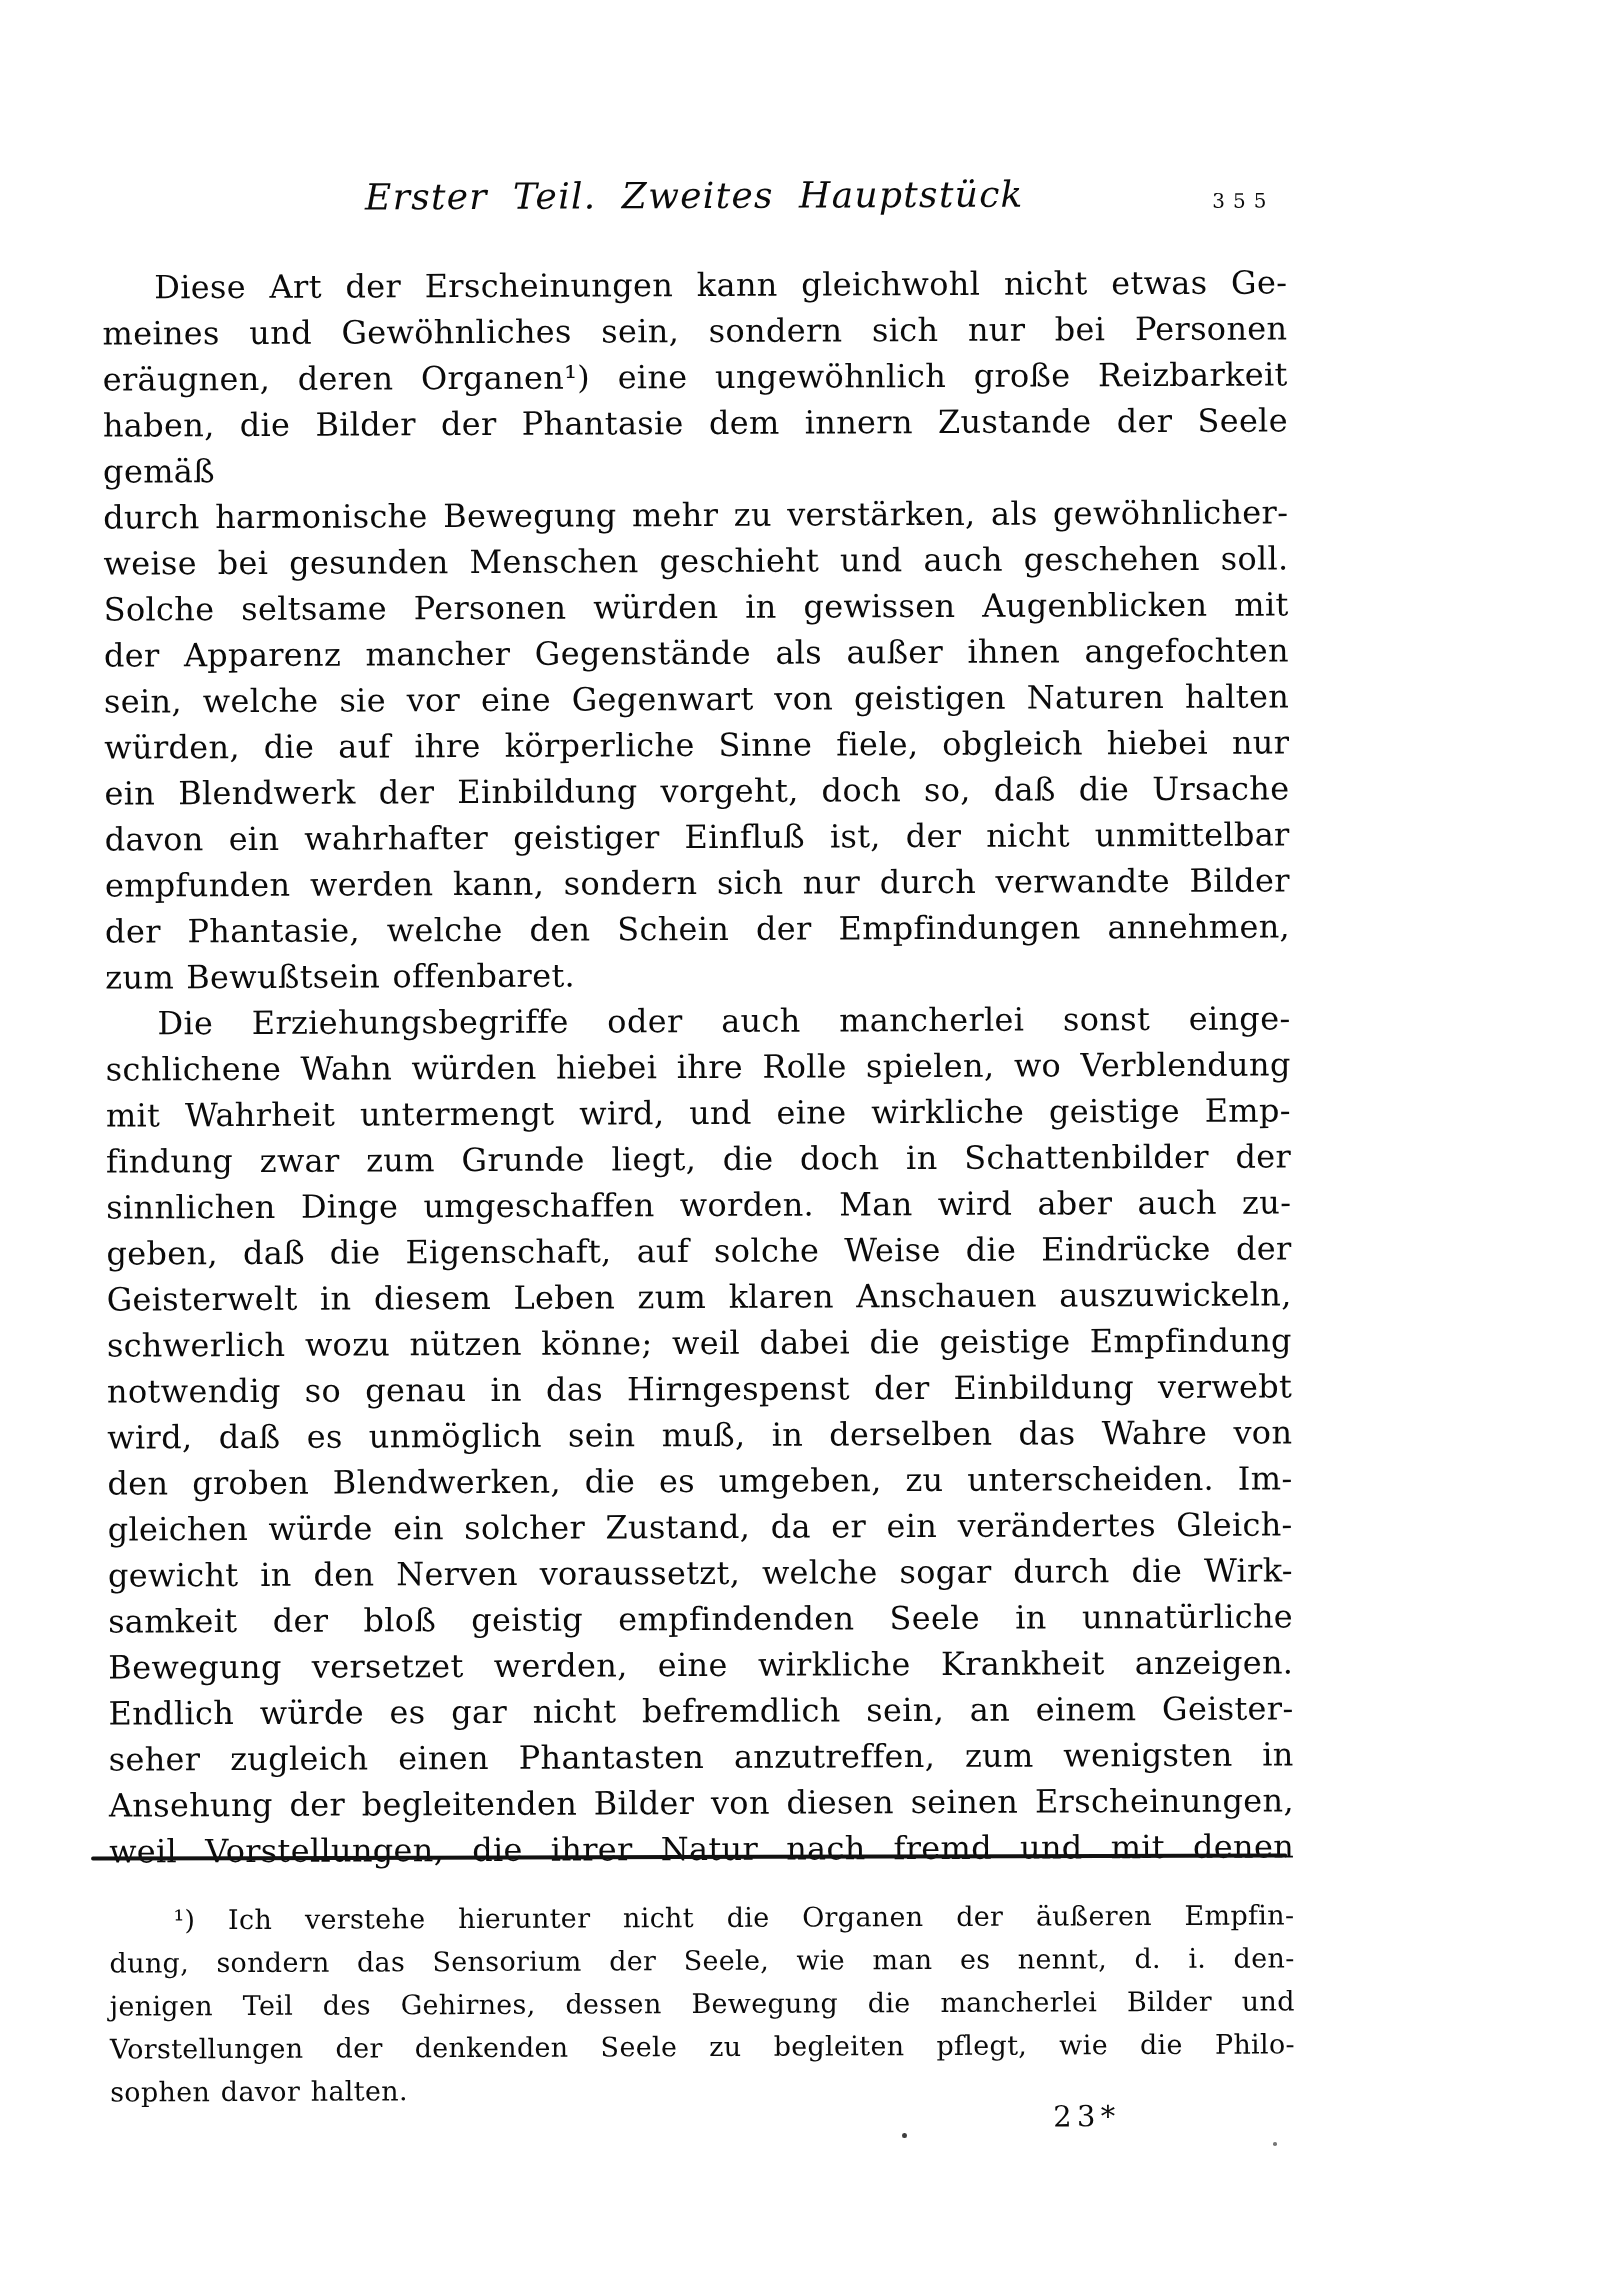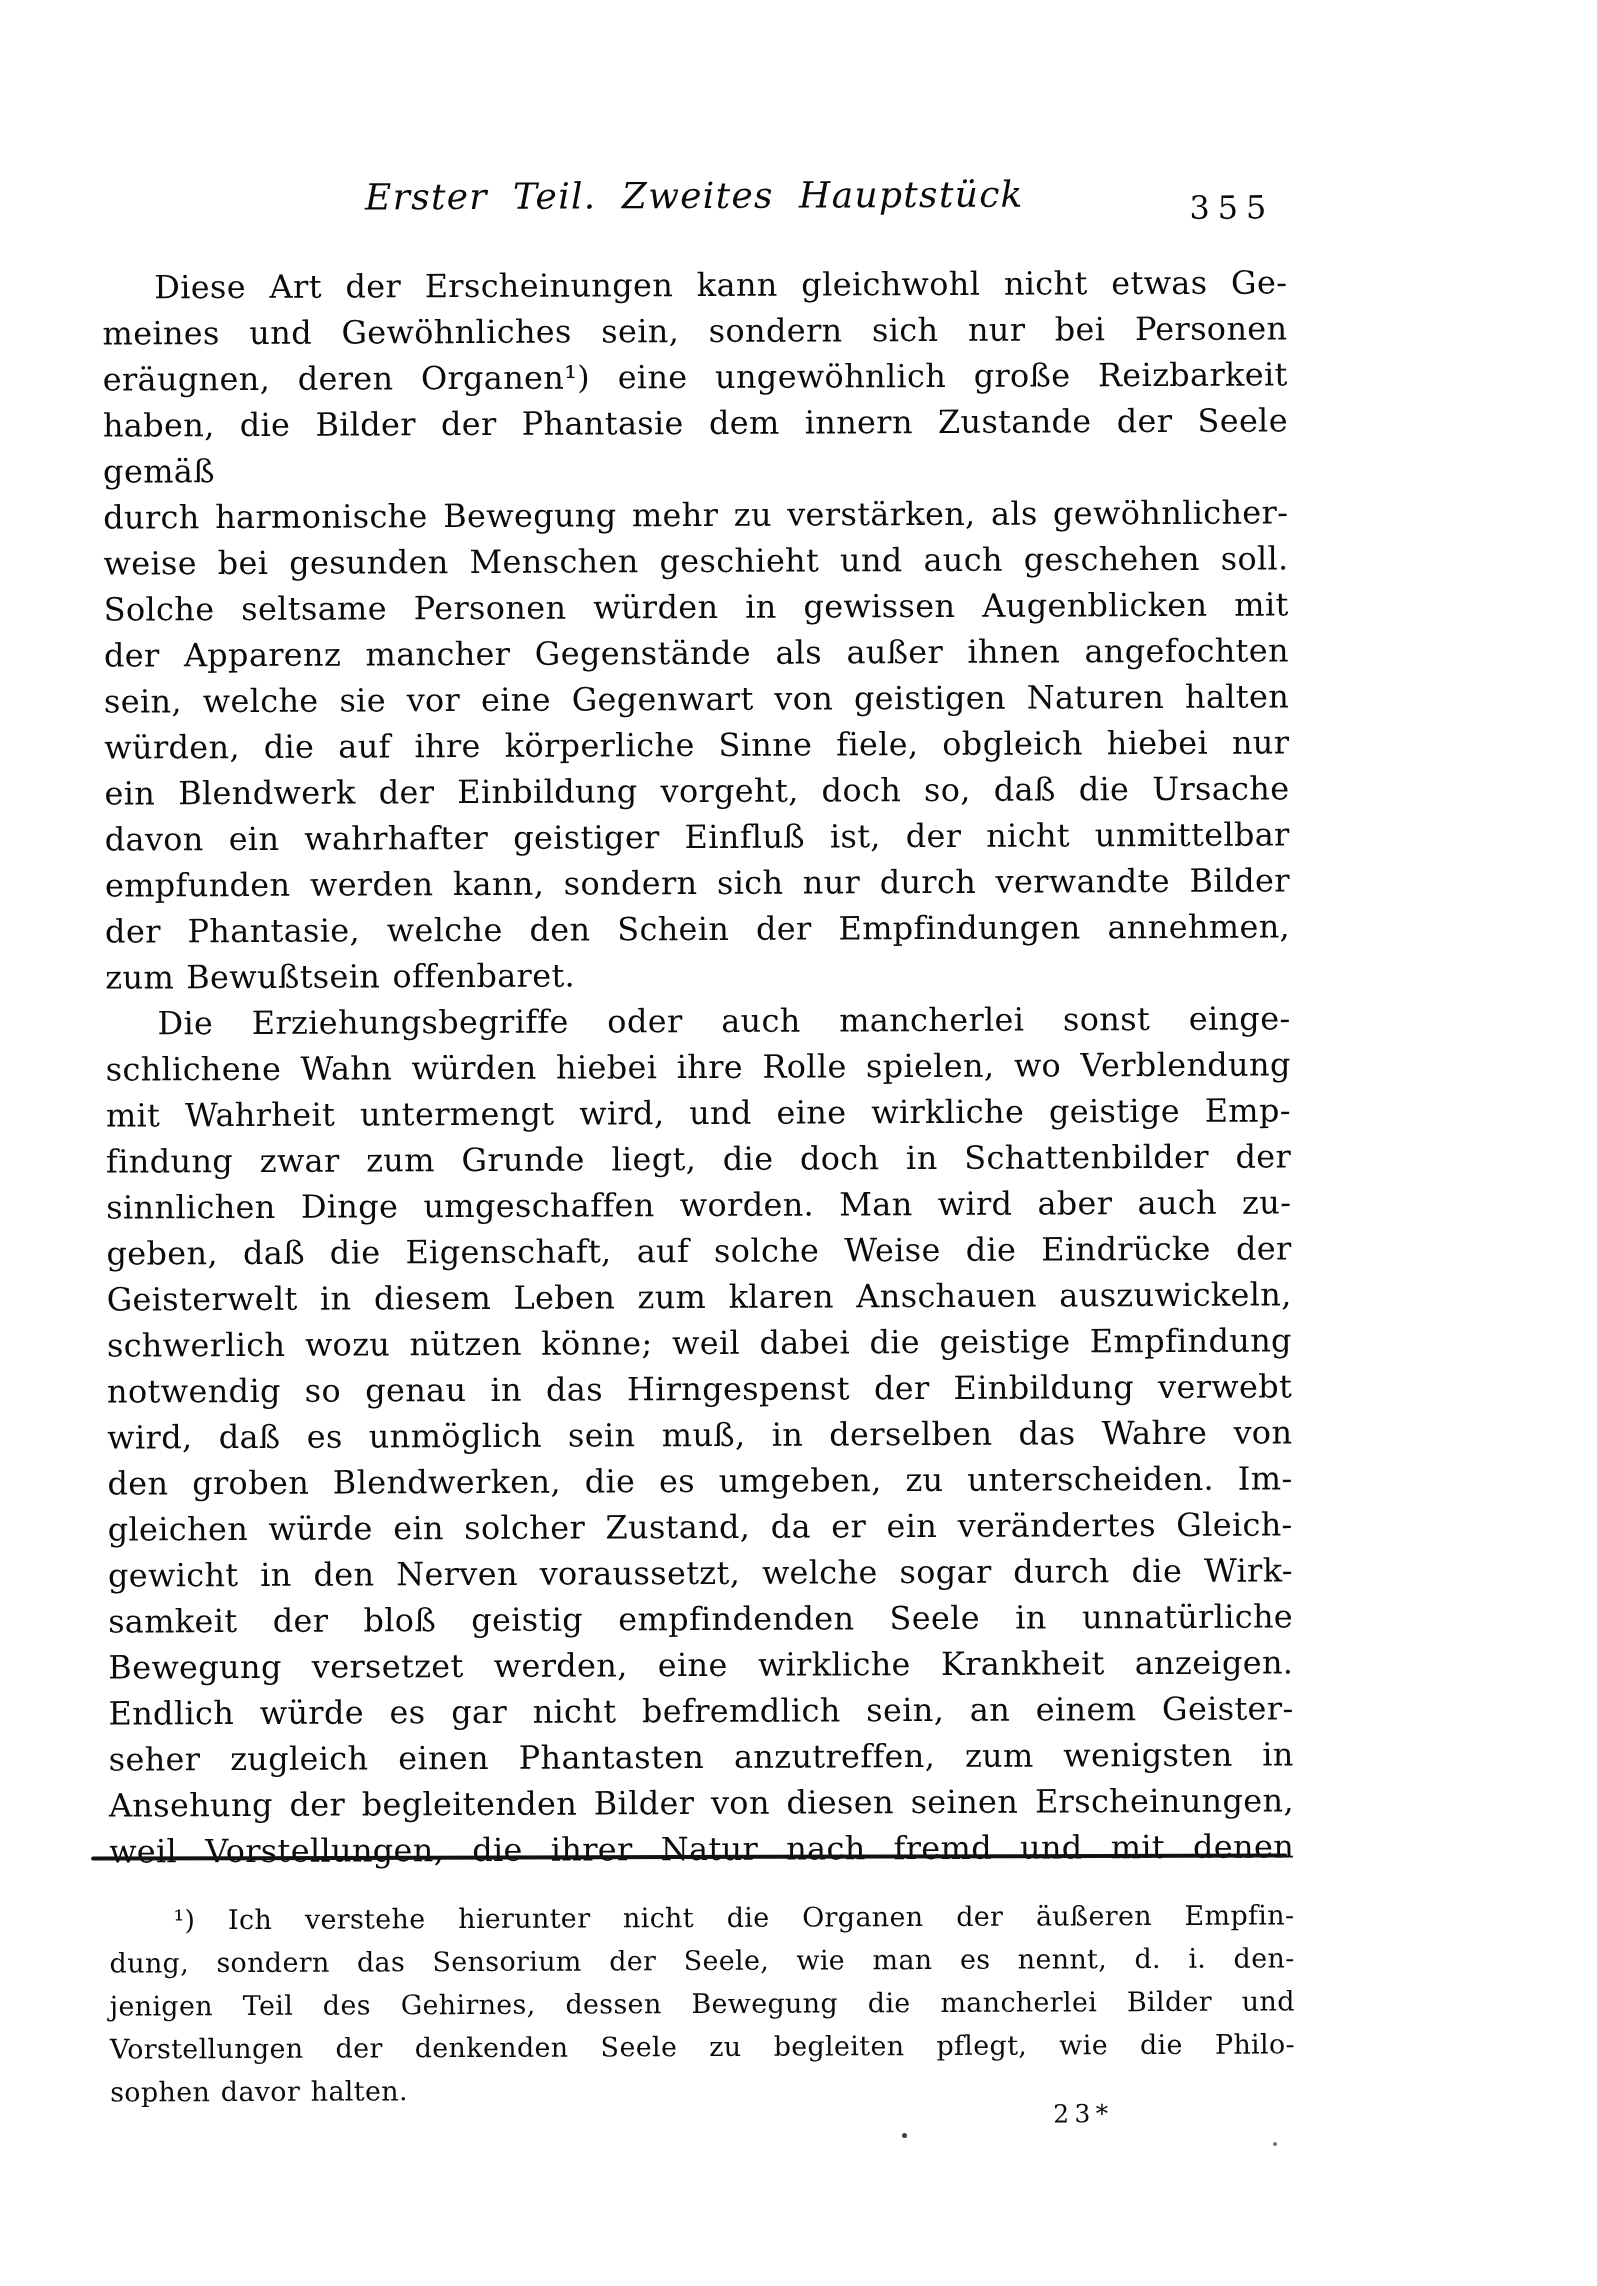--- a/index.html
+++ b/index.html
@@ -30,21 +30,21 @@
     font-style: italic;
     font-size: 36px;
     letter-spacing: 1.3px;
     word-spacing: 12.5px;
     white-space: nowrap;
   }
   .page-number {
     position: absolute;
     top: 191px;
     right: 12.5px;
-    font-size: 32px;
+    font-size: 20px;
     letter-spacing: 8px;
   }
   .body-text {
     position: absolute;
     top: 262px;
     left: 0;
     width: 100%;
   }
   .line {
     line-height: 46px;
@@ -76,21 +76,21 @@
   .footnote .line {
     line-height: 43px;
     font-size: 27px;
     letter-spacing: 0.3px;
   }
   .footnote .line.fn-first { text-indent: 64px; }
   .sig-mark {
     position: absolute;
     top: 2101px;
     left: 943px;
-    font-size: 25px;
+    font-size: 29px;
     letter-spacing: 5.3px;
   }
   .speck {
     position: absolute;
     background: #1c1c1c;
     border-radius: 50%;
     opacity: 0.85;
   }
   .speck.s1 { left: 902px; top: 2133px; width: 4.5px; height: 5.3px; }
   .speck.s2 { left: 1273px; top: 2142px; width: 3.6px; height: 3.6px; opacity: 0.6; }

